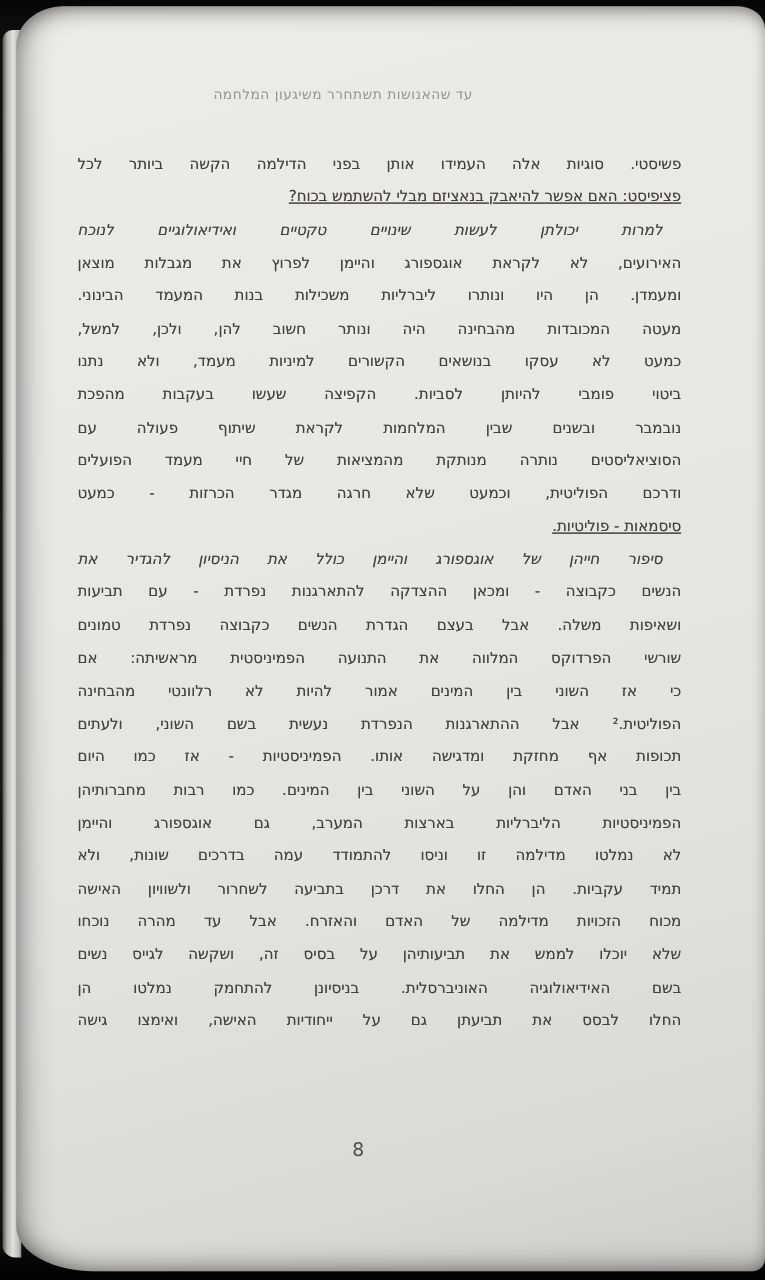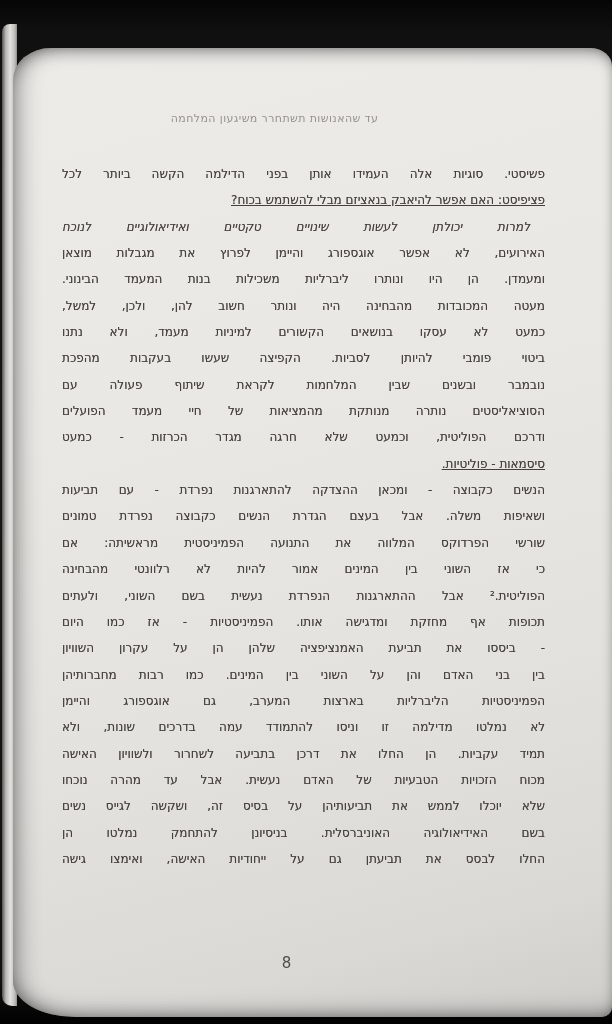--- a/index.html
+++ b/index.html
@@ -21,21 +21,20 @@
   
   .page{
     position:absolute;left:13px;right:0;top:5px;bottom:7px;
     background:linear-gradient(165deg,#edebe8 0%,#eae8e5 35%,#e4e2df 65%,#dbd9d6 88%,#cfcdca 100%);
     border-radius:38px 22px 10px 62px / 32px 18px 10px 36px;
     box-shadow:
       inset 16px 2px 26px -14px rgba(0,0,0,.45),
       inset -5px 0 12px -7px rgba(0,0,0,.22),
       inset 0 12px 18px -12px rgba(0,0,0,.5),
       inset 0 -16px 22px -16px rgba(0,0,0,.5);
-    margin-top: 43px;
   }
   .running-header{
     position:absolute;top:64px;left:20px;width:483px;
     text-align:center;
     font-size:11px;letter-spacing:.4px;
     color:#96938e;
     direction:rtl;
   }
   .text-block{
     position:absolute;top:113px;left:49px;width:483px;
@@ -69,40 +68,40 @@
 <body>
 
 <div class="photo">
   <div class="page-stack"></div>
   <div class="page">
     <div class="running-header">עד שהאנושות תשתחרר משיגעון המלחמה</div>
     <div class="text-block">
         <div class="line">פשיסטי. סוגיות אלה העמידו אותן בפני הדילמה הקשה ביותר לכל</div>
         <div class="line para-end">פציפיסט: האם אפשר להיאבק בנאציזם מבלי להשתמש בכוח?</div>
         <div class="line indent">למרות יכולתן לעשות שינויים טקטיים ואידיאולוגיים לנוכח</div>
-        <div class="line">האירועים, לא אפשר אוגספורג והיימן לפרוץ את מגבלות מוצאן</div>
+        <div class="line">האירועים, לא לקראת אוגספורג והיימן לפרוץ את מגבלות מוצאן</div>
         <div class="line">ומעמדן. הן היו ונותרו ליברליות משכילות בנות המעמד הבינוני.</div>
         <div class="line">מעטה המכובדות מהבחינה היה ונותר חשוב להן, ולכן, למשל,</div>
         <div class="line">כמעט לא עסקו בנושאים הקשורים למיניות מעמד, ולא נתנו</div>
         <div class="line">ביטוי פומבי להיותן לסביות. הקפיצה שעשו בעקבות מהפכת</div>
         <div class="line">נובמבר ובשנים שבין המלחמות לקראת שיתוף פעולה עם</div>
         <div class="line">הסוציאליסטים נותרה מנותקת מהמציאות של חיי מעמד הפועלים</div>
         <div class="line">ודרכם הפוליטית, וכמעט שלא חרגה מגדר הכרזות - כמעט</div>
         <div class="line para-end">סיסמאות - פוליטיות.</div>
+        <div class="line indent">סיפור חייהן של אוגספורג והיימן כולל את הניסיון להגדיר את</div>
         <div class="line">הנשים כקבוצה - ומכאן ההצדקה להתארגנות נפרדת - עם תביעות</div>
         <div class="line">ושאיפות משלה. אבל בעצם הגדרת הנשים כקבוצה נפרדת טמונים</div>
         <div class="line">שורשי הפרדוקס המלווה את התנועה הפמיניסטית מראשיתה: אם</div>
         <div class="line">כי אז השוני בין המינים אמור להיות לא רלוונטי מהבחינה</div>
         <div class="line">הפוליטית.² אבל ההתארגנות הנפרדת נעשית בשם השוני, ולעתים</div>
         <div class="line">תכופות אף מחזקת ומדגישה אותו. הפמיניסטיות - אז כמו היום</div>
-        <div class="line">- ביססו את תביעת האמנציפציה שלהן הן על עקרון השוויון</div>
         <div class="line">בין בני האדם והן על השוני בין המינים. כמו רבות מחברותיהן</div>
         <div class="line">הפמיניסטיות הליברליות בארצות המערב, גם אוגספורג והיימן</div>
         <div class="line">לא נמלטו מדילמה זו וניסו להתמודד עמה בדרכים שונות, ולא</div>
         <div class="line">תמיד עקביות. הן החלו את דרכן בתביעה לשחרור ולשוויון האישה</div>
-        <div class="line">מכוח הזכויות הטבעיות של האדם נעשית. אבל עד מהרה נוכחו</div>
+        <div class="line">מכוח הזכויות מדילמה של האדם והאזרח. אבל עד מהרה נוכחו</div>
         <div class="line">שלא יוכלו לממש את תביעותיהן על בסיס זה, ושקשה לגייס נשים</div>
         <div class="line">בשם האידיאולוגיה האוניברסלית. בניסיונן להתחמק נמלטו הן</div>
         <div class="line">החלו לבסס את תביעתן גם על ייחודיות האישה, ואימצו גישה</div>
       </div>
     <div class="page-number">8</div>
   </div>
 </div>
 
 </body></html>

